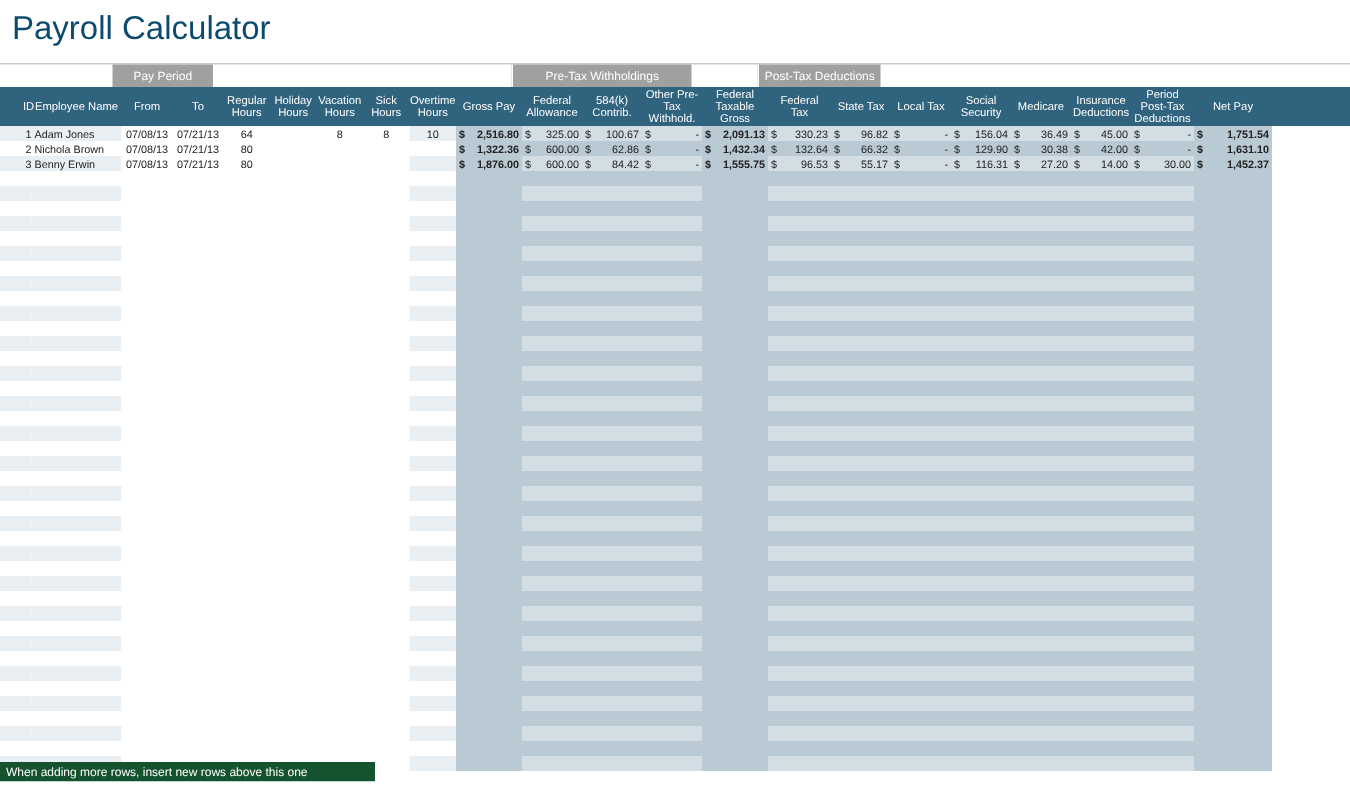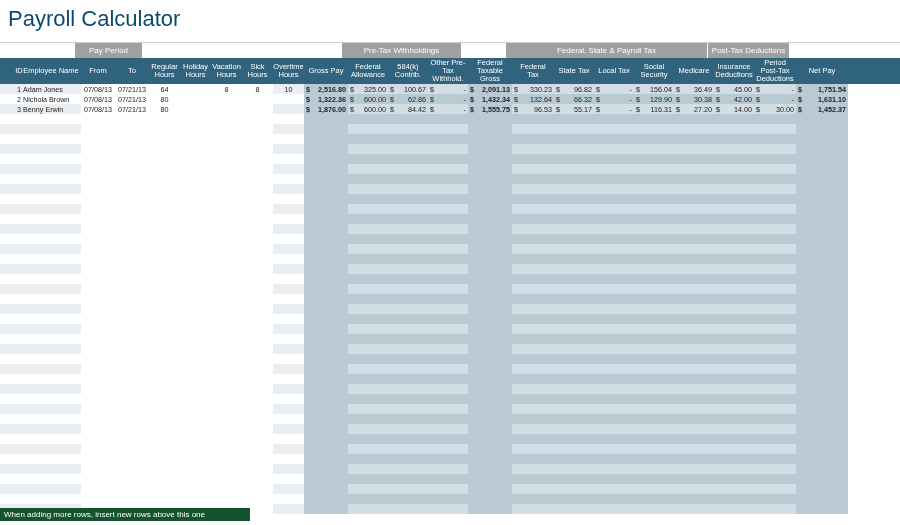--- a/index.html
+++ b/index.html
@@ -114,21 +114,20 @@
 
 <div class="title">Payroll Calculator</div>
 
 <div class="group-row" id="group-row">
     <div class="group-cell" style="width: 74px; background: transparent; border-left: none;"></div>
     <div class="group-cell" style="width: 68px; background: rgb(160, 160, 160);">Pay Period</div>
     <div class="group-cell" style="width: 155px; background: transparent; border-left: none;"></div>
     <div class="group-cell" style="width: 44px; background: transparent; border-left: none;"></div>
     <div class="group-cell" style="width: 120px; background: rgb(160, 160, 160);">Pre-Tax Withholdings</div>
     <div class="group-cell" style="width: 44px; background: transparent; border-left: none;"></div>
-    <div class="group-cell" style="width: 202px; background: rgb(160, 160, 160);">Federal, State &amp; Payroll Tax</div>
     <div class="group-cell" style="width: 82px; background: rgb(160, 160, 160);">Post-Tax Deductions</div>
     <div class="group-cell" style="width: 52px; background: transparent; border-left: none;"></div>
   </div>
 
 <div class="header-row" id="header-row">
     <div class="header-cell c-id">ID</div>
     <div class="header-cell c-name">Employee Name</div>
     <div class="header-cell c-from">From</div>
     <div class="header-cell c-to">To</div>
     <div class="header-cell c-reg">Regular Hours</div>

